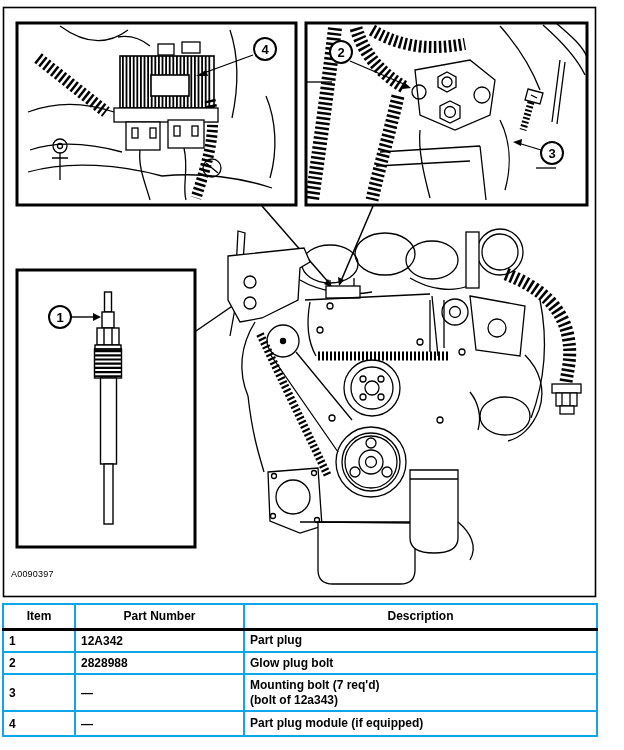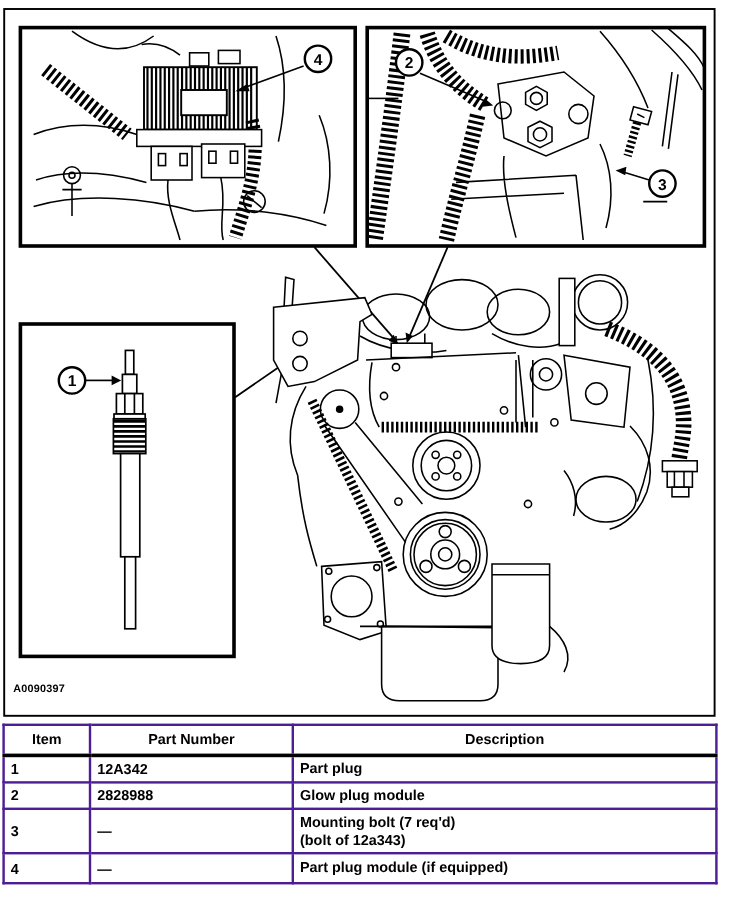--- a/index.html
+++ b/index.html
@@ -11,33 +11,33 @@
     font-family: "Liberation Sans", sans-serif;
     color: #000;
     overflow: hidden;
   }
   .figure-canvas { position: absolute; left: 0; top: 0; }
   .fig-code {
     position: absolute;
     left: 11px;
     top: 569px;
     font-size: 9px;
-    font-weight: bold;
+    font-weight: normal;
     letter-spacing: 0.2px;
   }
   table.parts-table {
     position: absolute;
     left: 2px;
     top: 603px;
     width: 596px;
     border-collapse: collapse;
     table-layout: fixed;
   }
   .parts-table th, .parts-table td {
-    border: 2px solid #4c1d95;
+    border: 2px solid #0ea5e9;
     font-size: 12px;
     font-weight: bold;
     padding: 1px 5px;
     overflow: hidden;
   }
   .parts-table th {
     text-align: center;
     border-bottom: 3px solid #000;
     height: 20px;
   }
@@ -294,21 +294,21 @@
         <td>1</td>
         <td>12A342</td>
         <td>
           <div class="desc-line">Part plug</div>
         </td>
       </tr>
       <tr class="r-2">
         <td>2</td>
         <td>2828988</td>
         <td>
-          <div class="desc-line">Glow plug module</div>
+          <div class="desc-line">Glow plug bolt</div>
         </td>
       </tr>
       <tr class="r-3">
         <td>3</td>
         <td>—</td>
         <td>
           <div class="desc-line">Mounting bolt (7 req'd)</div>
           <div class="desc-line">(bolt of 12a343)</div>
         </td>
       </tr>

